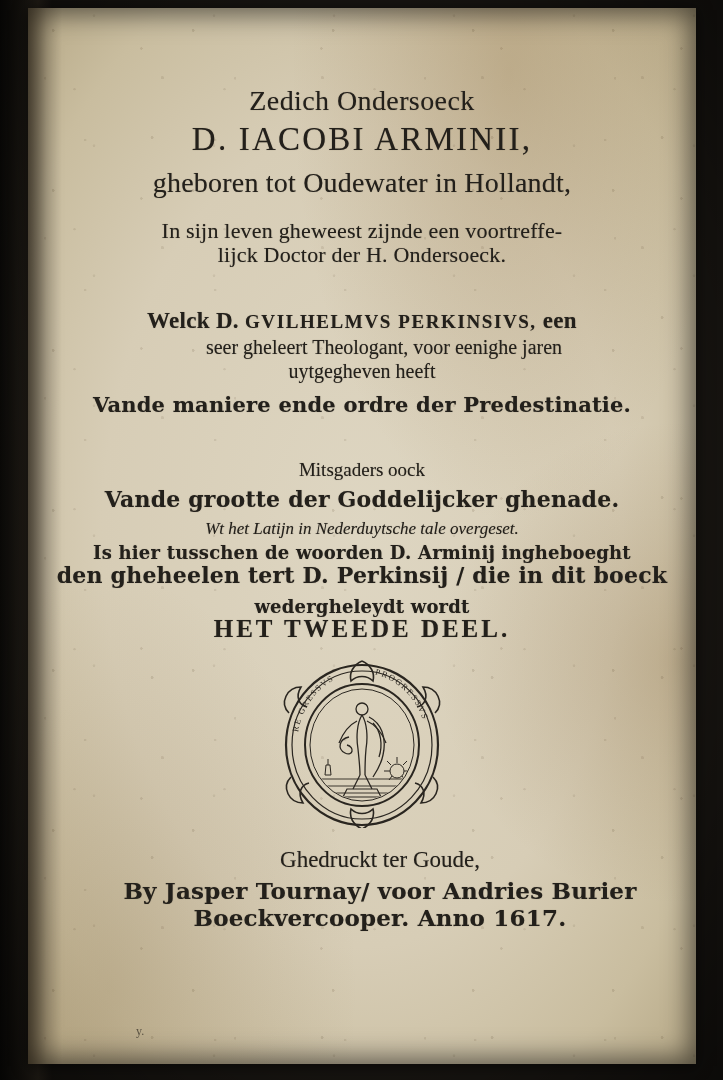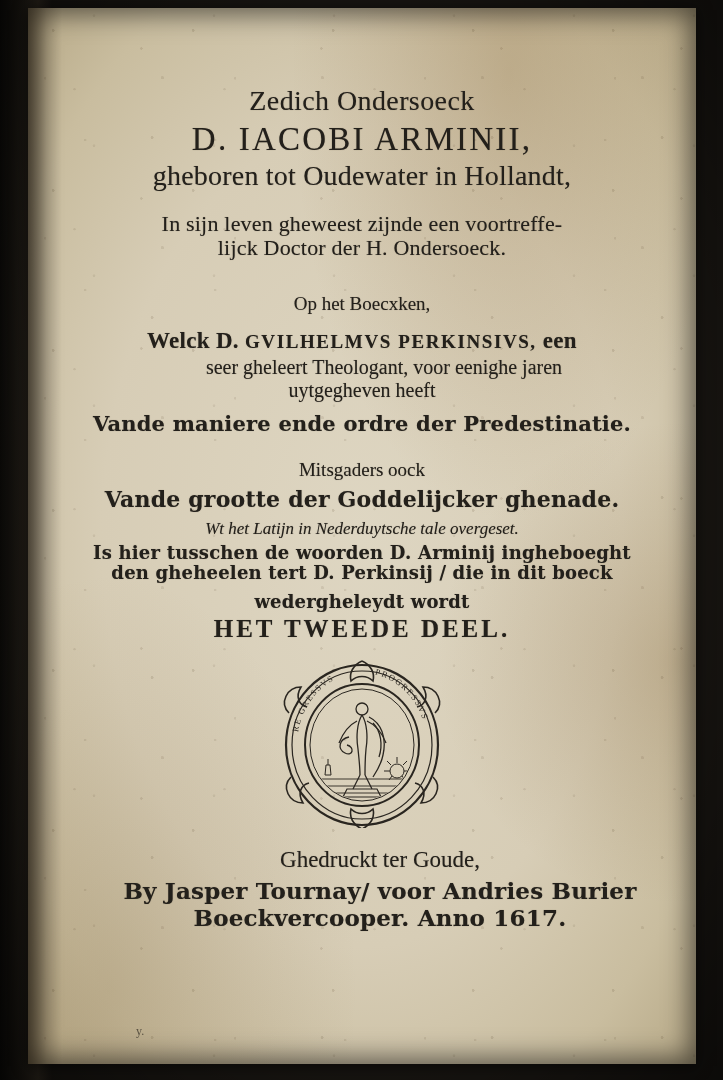--- a/index.html
+++ b/index.html
@@ -100,40 +100,40 @@
   }
 
   
   .roman   { font-family: "Liberation Serif", serif; }
   .italic  { font-family: "Liberation Serif", serif; font-style: italic; }
   .gothic  { font-family: "DejaVu Serif", serif; font-weight: 700; letter-spacing: .2px; }
 
   #block-title { position: absolute; left: 0; right: 0; top: 78px; }
   #t1 { font-size: 28px; letter-spacing: .4px; }
   #t2 { font-size: 33px; letter-spacing: 2.2px; margin-top: 7px; }
-  #t3 { font-size: 28px; letter-spacing: .2px; margin-top: 5px; }
+  #t3 { font-size: 28px; letter-spacing: .2px; margin-top: 12px; }
   #t4 { font-size: 22px; letter-spacing: .2px; margin-top: 22px; }
   #t5 { font-size: 22px; letter-spacing: .2px; margin-top: 2px; }
 
   #block-subject { position: absolute; left: 0; right: 0; top: 286px; }
   #s1 { font-size: 19px; }
   #s2 { font-size: 23px; margin-top: 15px; letter-spacing: .3px; font-weight: bold; }
   #s2 .sc { font-size: 19px; letter-spacing: 1.6px; }
   #s3 { font-size: 20px; margin-top: 4px; padding-left: 44px; }
   #s4 { font-size: 20px; margin-top: 3px; }
   #s5 { font-size: 21px; margin-top: 12px; }
 
   #block-extra { position: absolute; left: 0; right: 0; top: 452px; }
   #e1 { font-size: 19px; }
   #e2 { font-size: 22px; margin-top: 8px; }
   #e3 { font-size: 17px; margin-top: 9px; }
 
   #block-note { position: absolute; left: 0; right: 0; top: 536px; }
   #n1 { font-size: 18px; }
-  #n2 { font-size: 18px; margin-top: 1px; }
+  #n2 { font-size: 22px; margin-top: 1px; }
   #n3 { font-size: 18px; margin-top: 11px; }
 
   #block-part { position: absolute; left: 0; right: 0; top: 608px; }
   #p1 { font-size: 25px; font-weight: 700; letter-spacing: 3px; }
 
   
   #emblem {
     position: absolute;
     left: 50%;
     top: 645px;
@@ -168,21 +168,20 @@
 
     <div id="block-title">
       <span class="ln roman" id="t1">Zedich Ondersoeck</span>
       <span class="ln roman" id="t2">D. IACOBI ARMINII,</span>
       <span class="ln roman" id="t3">gheboren tot Oudewater in Hollandt,</span>
       <span class="ln roman" id="t4">In sijn leven gheweest zijnde een voortreffe-</span>
       <span class="ln roman" id="t5">lijck Doctor der H. Ondersoeck.</span>
     </div>
 
     <div id="block-subject">
-      <span class="ln roman" id="s1">Op het Boecxken,</span>
       <span class="ln roman" id="s2"><span>Welck D. </span><span class="sc">GVILHELMVS PERKINSIVS,</span><span> een</span></span>
       <span class="ln roman" id="s3">seer gheleert Theologant, voor eenighe jaren</span>
       <span class="ln roman" id="s4">uytgegheven heeft</span>
       <span class="ln gothic" id="s5">Vande maniere ende ordre der Predestinatie.</span>
     </div>
 
     <div id="block-extra">
       <span class="ln roman" id="e1">Mitsgaders oock</span>
       <span class="ln gothic" id="e2">Vande grootte der Goddelijcker ghenade.</span>
       <span class="ln italic" id="e3">Wt het Latijn in Nederduytsche tale overgeset.</span>

